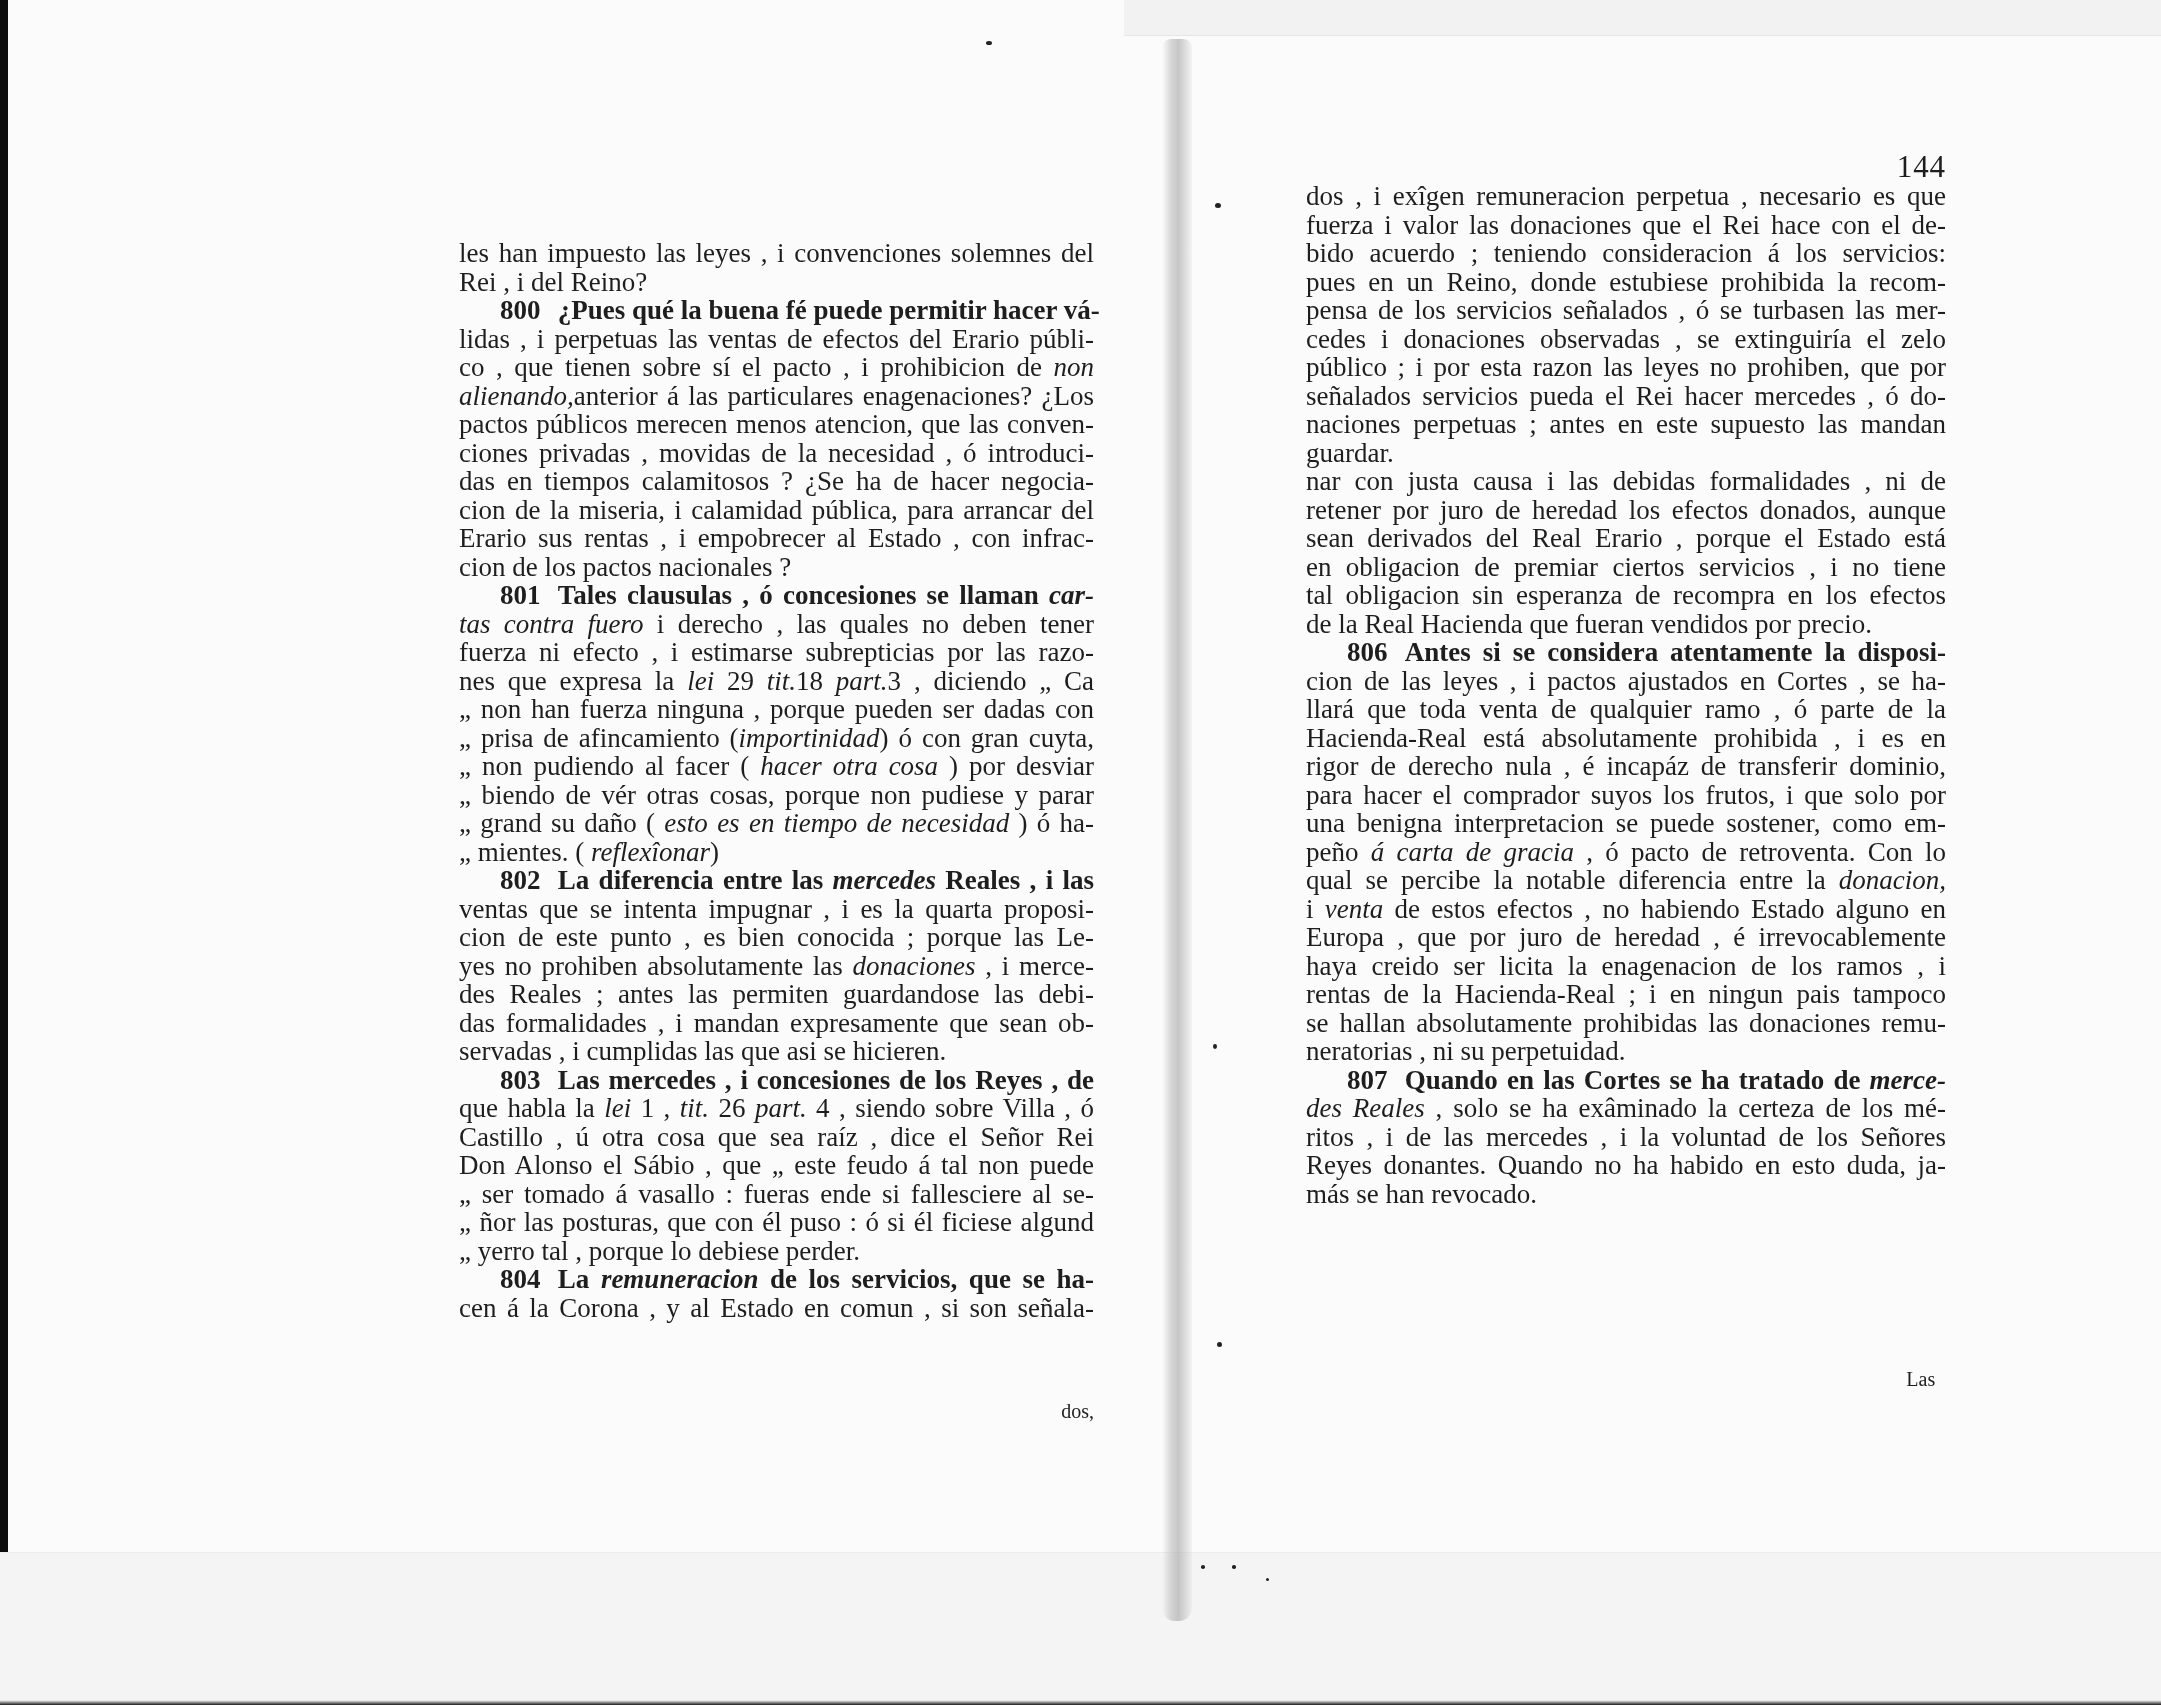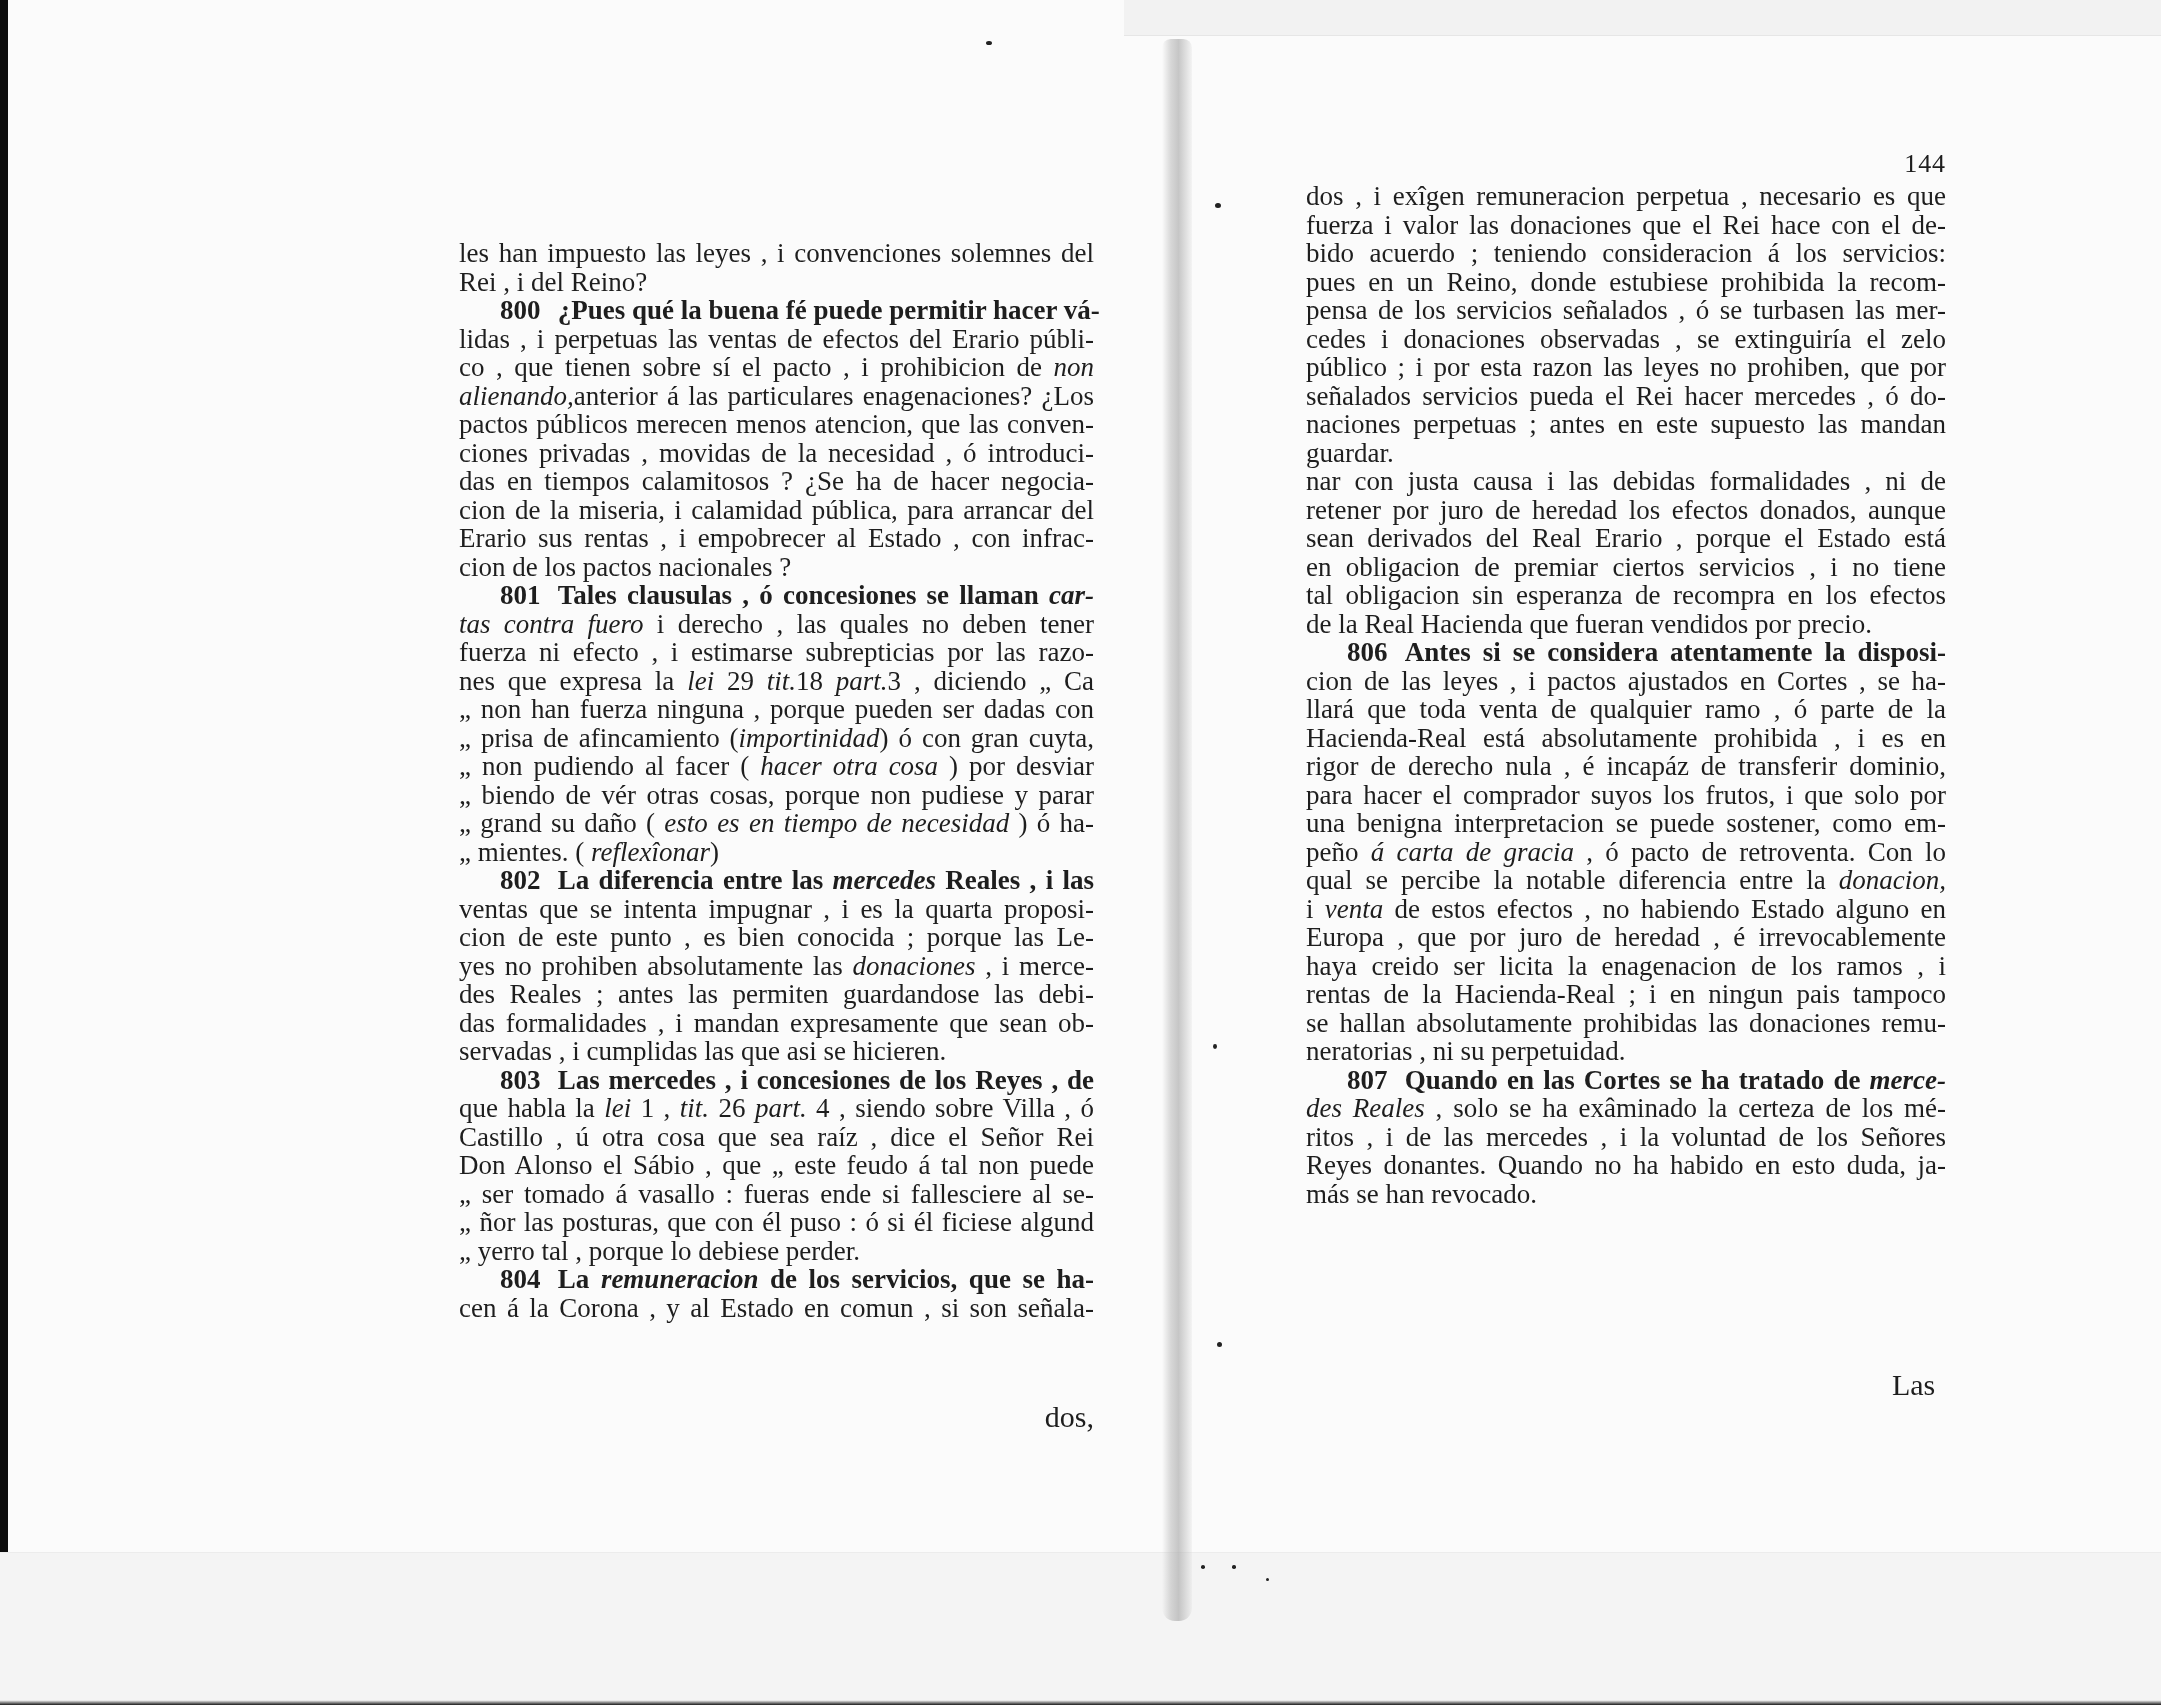--- a/index.html
+++ b/index.html
@@ -45,24 +45,24 @@
   .page-left .column  { top: 202px; margin-top: 37px; }
   .page-right .column { top: 182px; }
 
   .line { display: block; white-space: nowrap; height: 28.5px; text-align-last: justify; }
   .line.last { text-align-last: left; }
   .line.indent { padding-left: 41px; font-weight: bold; }
   .num { margin-right: 17.3px; font-variant-numeric: oldstyle-nums; }
   .it { font-style: italic; }
 
   .page-number {
-    position: absolute; right: 0; top: 149px; font-size: 26px; letter-spacing: 0.9px;
+    position: absolute; right: 0; top: 149px; font-size: 31px; letter-spacing: 0.9px;
   }
   .catchword {
-    position: absolute; font-size: 30px;
+    position: absolute; font-size: 20px;
   }
   .page-left .catchword  { right: 0; top: 1400px; }
   .page-right .catchword { right: 10.8px; top: 1368px; }
 </style>
 </head>
 <body>
 
 <div class="edge-left"></div>
 <div class="top-strip"></div>
 <div class="bottom-strip"></div>

